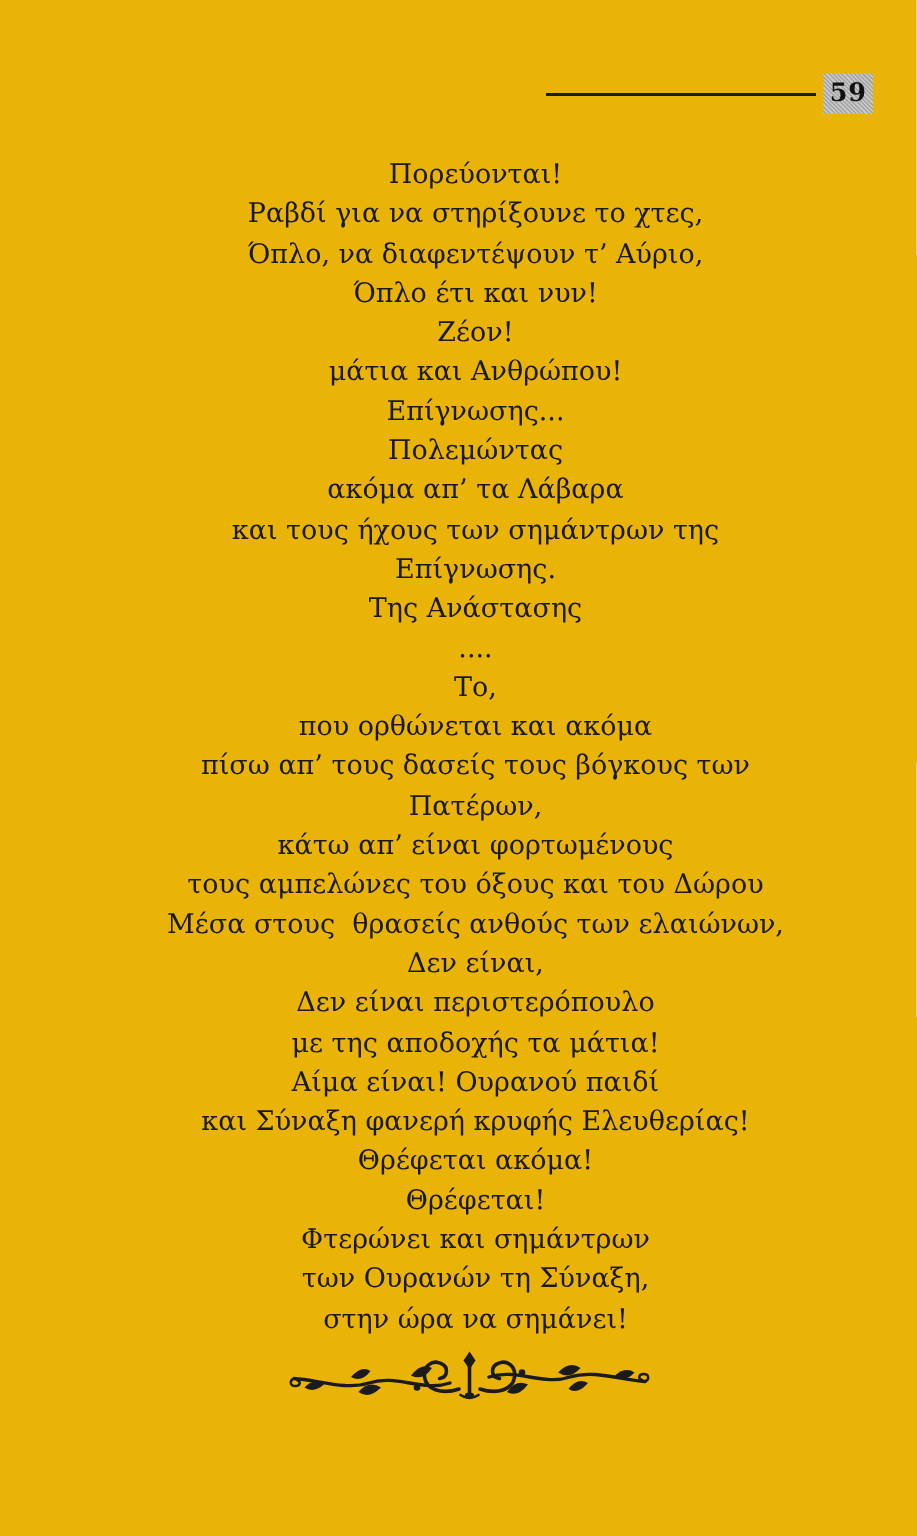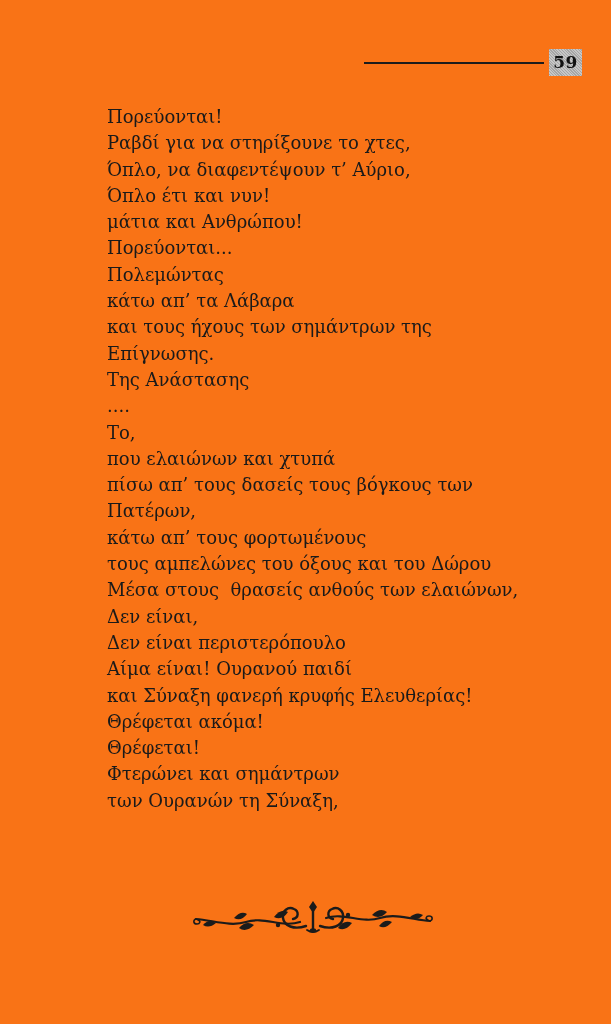--- a/index.html
+++ b/index.html
@@ -4,21 +4,21 @@
 <style>
   html, body {
     margin: 0;
     padding: 0;
     background: #e8e8e8;
   }
   .page {
     position: relative;
     width: 611px;
     height: 1024px;
-    background: #f97316;
+    background: #eab308;
     margin: 0 auto;
     overflow: hidden;
     font-family: "DejaVu Serif", "Liberation Serif", serif;
     color: #161616;
   }
   .header-rule {
     position: absolute;
     left: 364px;
     top: 62px;
     width: 180px;
@@ -49,20 +49,21 @@
     position: absolute;
     left: 107px;
     top: 104px;
     width: 420px;
   }
   .poem-line {
     font-size: 18px;
     line-height: 26.3px;
     white-space: pre-wrap;
     color: #1a1a1a;
+    text-align: center;
   }
   .ornament {
     position: absolute;
     left: 190px;
     top: 898px;
     width: 246px;
     height: 44px;
   }
 </style>
 </head>
@@ -74,41 +75,44 @@
 
   <div class="page-number-box">
     <span class="page-number">59</span>
   </div>
 
   <div class="poem">
       <div class="poem-line">Πορεύονται!</div>
       <div class="poem-line">Ραβδί για να στηρίξουνε το χτες,</div>
       <div class="poem-line">Όπλο, να διαφεντέψουν τ’ Αύριο,</div>
       <div class="poem-line">Όπλο έτι και νυν!</div>
+      <div class="poem-line">Ζέον!</div>
       <div class="poem-line">μάτια και Ανθρώπου!</div>
-      <div class="poem-line">Πορεύονται...</div>
+      <div class="poem-line">Επίγνωσης...</div>
       <div class="poem-line">Πολεμώντας</div>
-      <div class="poem-line">κάτω απ’ τα Λάβαρα</div>
+      <div class="poem-line">ακόμα απ’ τα Λάβαρα</div>
       <div class="poem-line">και τους ήχους των σημάντρων της Επίγνωσης.</div>
       <div class="poem-line">Της Ανάστασης</div>
       <div class="poem-line">....</div>
       <div class="poem-line">Το,</div>
-      <div class="poem-line">που ελαιώνων και χτυπά</div>
+      <div class="poem-line">που ορθώνεται και ακόμα</div>
       <div class="poem-line">πίσω απ’ τους δασείς τους βόγκους των Πατέρων,</div>
-      <div class="poem-line">κάτω απ’ τους φορτωμένους</div>
+      <div class="poem-line">κάτω απ’ είναι φορτωμένους</div>
       <div class="poem-line">τους αμπελώνες του όξους και του Δώρου</div>
       <div class="poem-line">Μέσα στους  θρασείς ανθούς των ελαιώνων,</div>
       <div class="poem-line">Δεν είναι,</div>
       <div class="poem-line">Δεν είναι περιστερόπουλο</div>
+      <div class="poem-line">με της αποδοχής τα μάτια!</div>
       <div class="poem-line">Αίμα είναι! Ουρανού παιδί</div>
       <div class="poem-line">και Σύναξη φανερή κρυφής Ελευθερίας!</div>
       <div class="poem-line">Θρέφεται ακόμα!</div>
       <div class="poem-line">Θρέφεται!</div>
       <div class="poem-line">Φτερώνει και σημάντρων</div>
       <div class="poem-line">των Ουρανών τη Σύναξη,</div>
+      <div class="poem-line">στην ώρα να σημάνει!</div>
     </div>
 
   <div class="ornament">
     <svg viewBox="0 0 246 44" width="246" height="44" xmlns="http://www.w3.org/2000/svg">
       <g stroke="#1b1b1b" fill="none" stroke-linecap="round">
 
         <path d="M110,24 C92,30 74,18 56,24 C40,29 22,22 6,21" stroke-width="2.2"></path>
 
         <path d="M136,20 C154,14 172,26 190,20 C206,15 224,22 240,23" stroke-width="2.2"></path>
 

